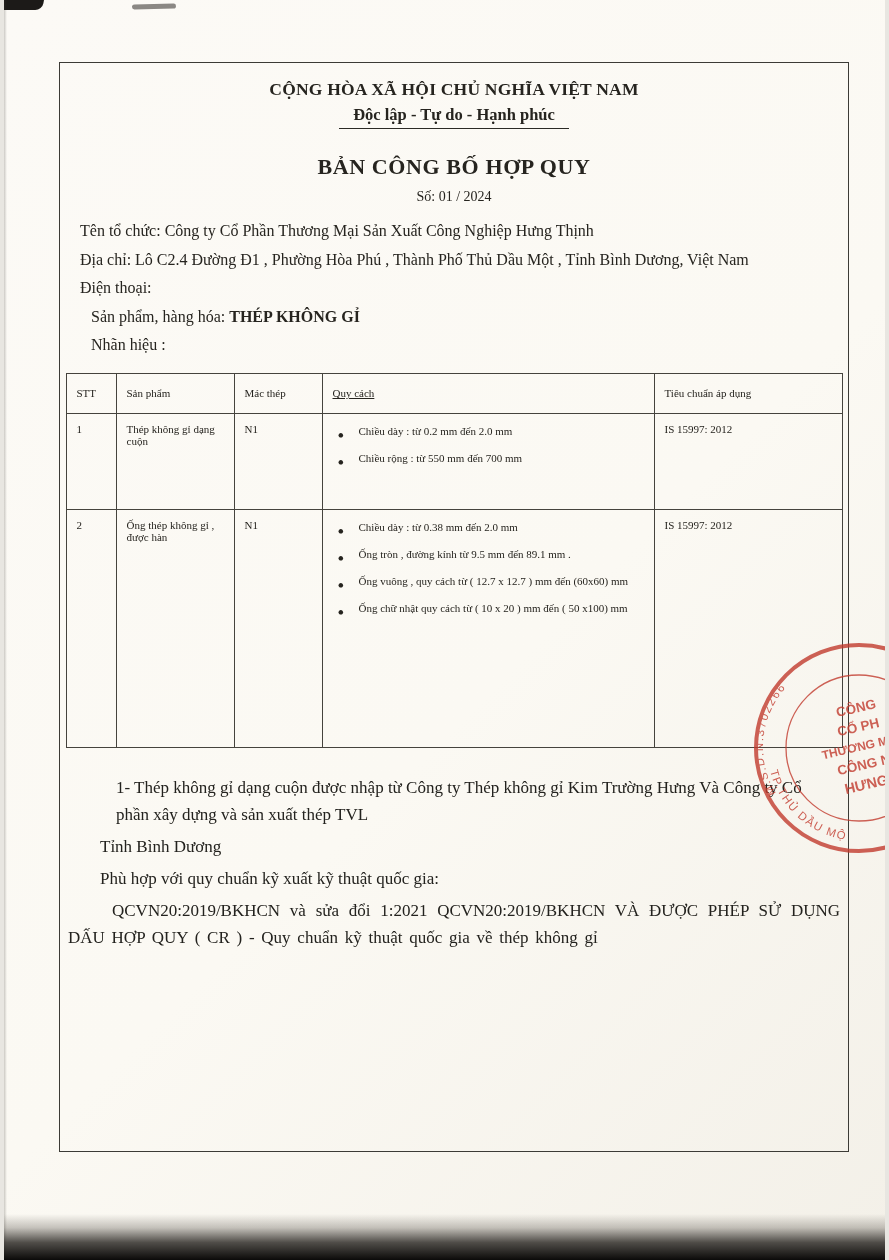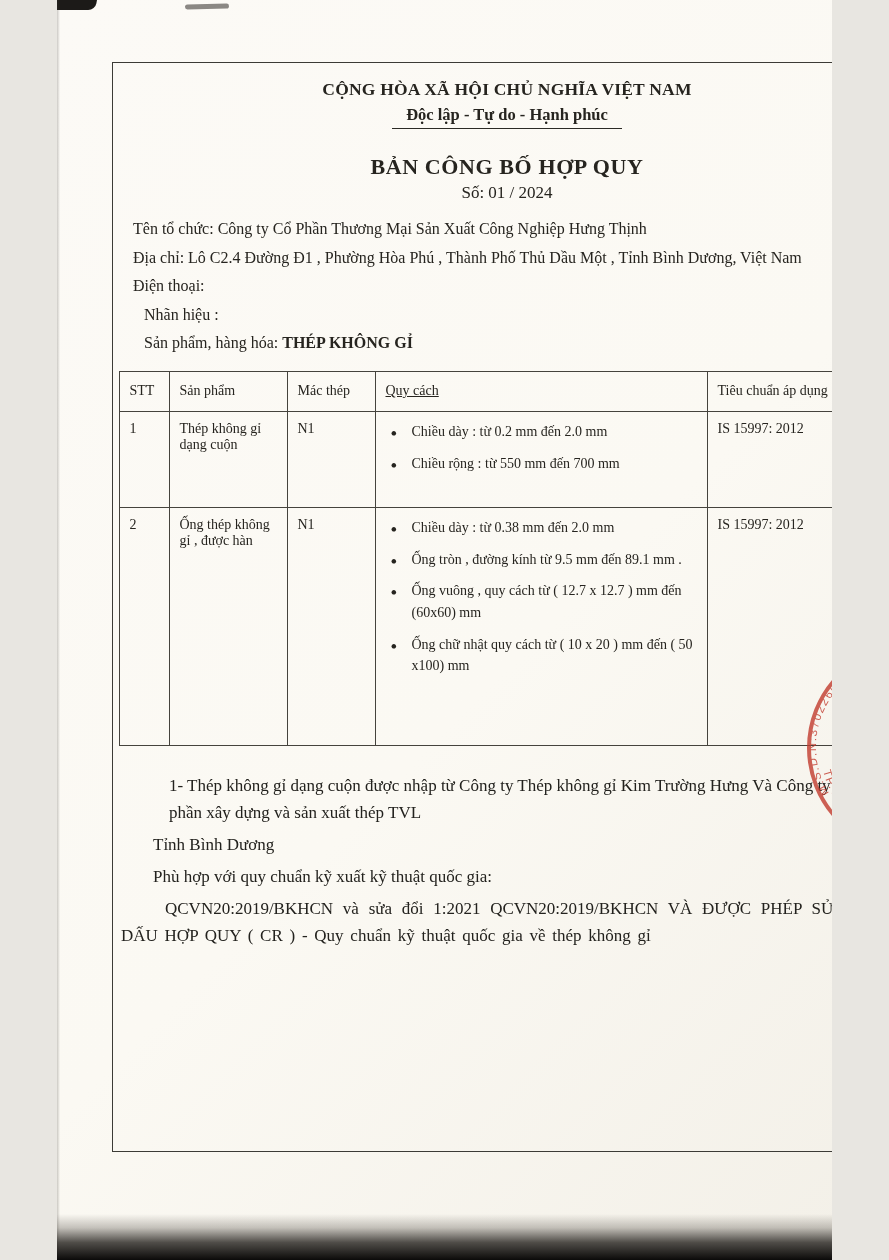--- a/index.html
+++ b/index.html
@@ -1,19 +1,19 @@
 <!DOCTYPE html>
 <html><head>
 <meta charset="utf-8">
 <style>
   * { margin: 0; padding: 0; box-sizing: border-box; }
   html, body { background: #e8e6e1; }
   .page {
     position: relative;
-    width: 775px;
+    width: 881px;
     height: 1260px;
     margin: 0 auto;
     background: linear-gradient(135deg, #fcfaf6 0%, #fbf9f3 55%, #f3f0e8 100%);
     overflow: hidden;
     font-family: "Liberation Serif", "DejaVu Serif", serif;
     color: #26241f;
   }
 
   
   .artifact-top-a {
@@ -52,31 +52,31 @@
   }
   .motto-wrap { text-align: center; margin-top: 5px; }
   .motto {
     display: inline-block; font-weight: bold; font-size: 16.5px;
     border-bottom: 1.7px solid #2b2a25; padding: 0 14px 3px 14px;
   }
   .doc-title {
     text-align: center; font-weight: bold; font-size: 22px;
     margin-top: 25px; letter-spacing: 0.6px;
   }
-  .doc-number { text-align: center; font-size: 17px; margin-top: 3px; }
+  .doc-number { text-align: center; font-size: 14px; margin-top: 9px; }
 
   .info { margin-top: 13px; padding: 0 36px 0 20px; font-size: 16px; line-height: 1.6; }
   .info p { margin: 3px 0; }
   .info .indent { padding-left: 11px; }
   .bold { font-weight: bold; }
 
   table.spec-table {
     border-collapse: collapse; table-layout: fixed;
     width: 776px; margin: 15px auto 8px auto;
-    font-size: 14px;
+    font-size: 11px;
   }
   .spec-table th, .spec-table td {
     border: 1.5px solid #45433d;
     vertical-align: top; text-align: left;
     padding: 9px 10px; font-weight: normal;
   }
   .spec-table thead th { height: 40px; vertical-align: middle; padding: 6px 10px; }
   .w-stt { width: 50px; }  .w-prod { width: 118px; }
   .w-grade { width: 88px; } .w-spec { width: 332px; text-decoration: underline; } .w-std { width: 188px; }
   .c-center { text-align: center; }
@@ -117,22 +117,22 @@
       <span class="motto">Độc lập - Tự do - Hạnh phúc</span>
     </div>
 
     <div class="doc-title">BẢN CÔNG BỐ HỢP QUY</div>
     <div class="doc-number">Số: 01 / 2024</div>
 
     <div class="info">
       <p>Tên tổ chức: Công ty Cổ Phần Thương Mại Sản Xuất Công Nghiệp Hưng Thịnh</p>
       <p>Địa chỉ: Lô C2.4 Đường Đ1 , Phường Hòa Phú , Thành Phố Thủ Dầu Một , Tỉnh Bình Dương, Việt Nam</p>
       <p>Điện thoại:</p>
+      <p class="indent"><span>Sản phẩm, hàng hóa: </span><span class="bold">THÉP KHÔNG GỈ</span></p>
       <p class="indent">Nhãn hiệu :</p>
-      <p class="indent"><span>Sản phẩm, hàng hóa: </span><span class="bold">THÉP KHÔNG GỈ</span></p>
     </div>
 
     <table class="spec-table">
       <thead>
         <tr>
           <th class="w-stt c-center">STT</th>
           <th class="w-prod">Sản phẩm</th>
           <th class="w-grade">Mác thép</th>
           <th class="w-spec">Quy cách</th>
           <th class="w-std">Tiêu chuẩn áp dụng</th>

